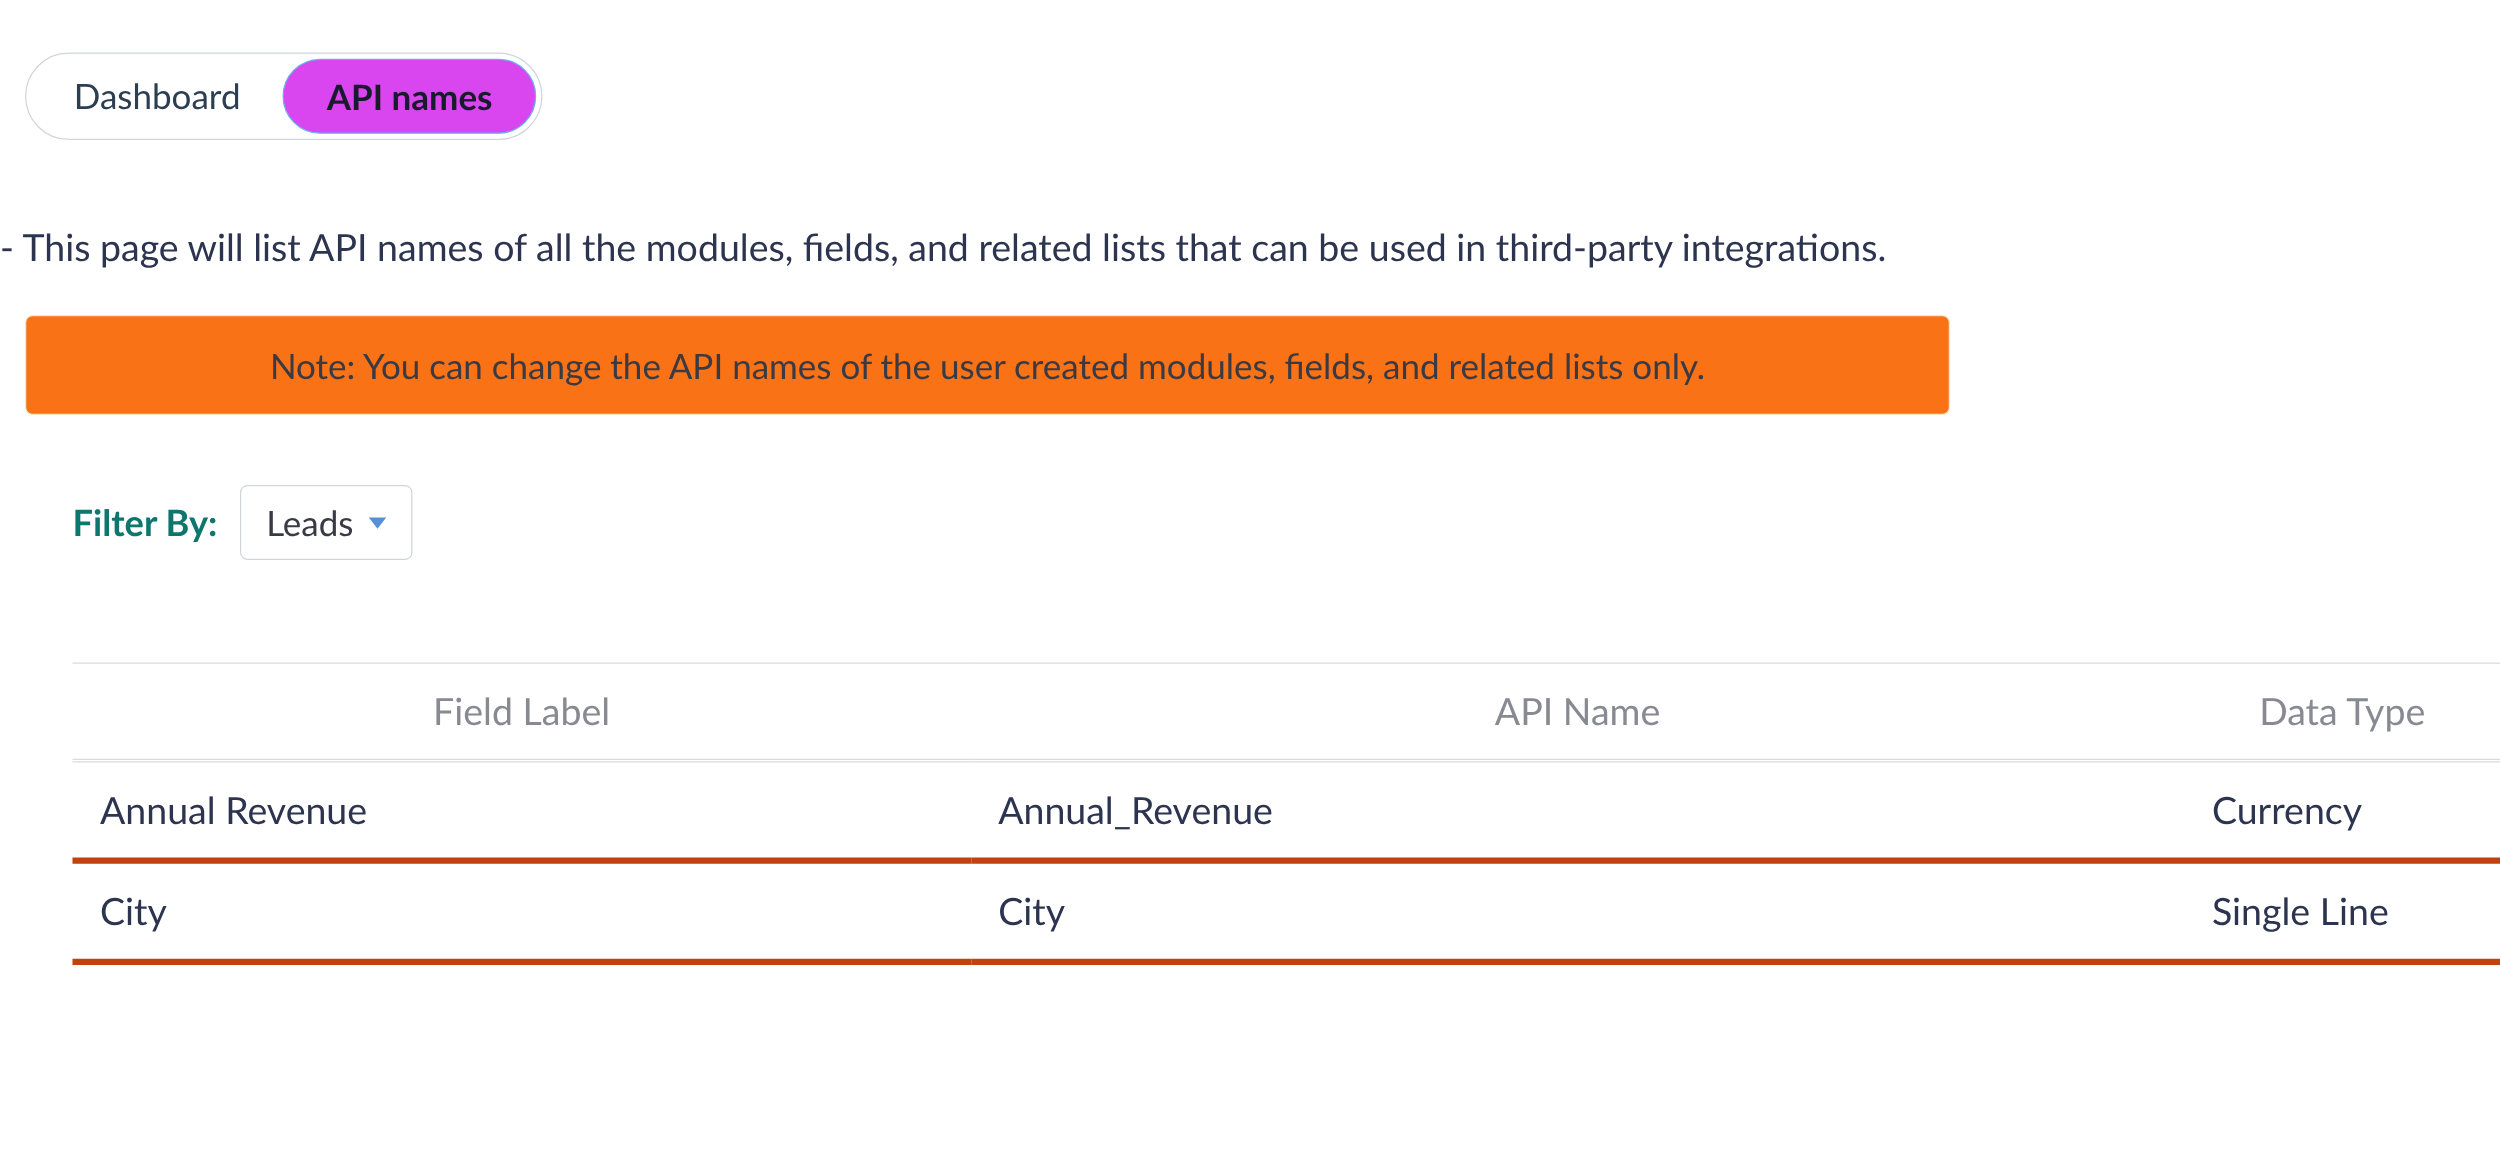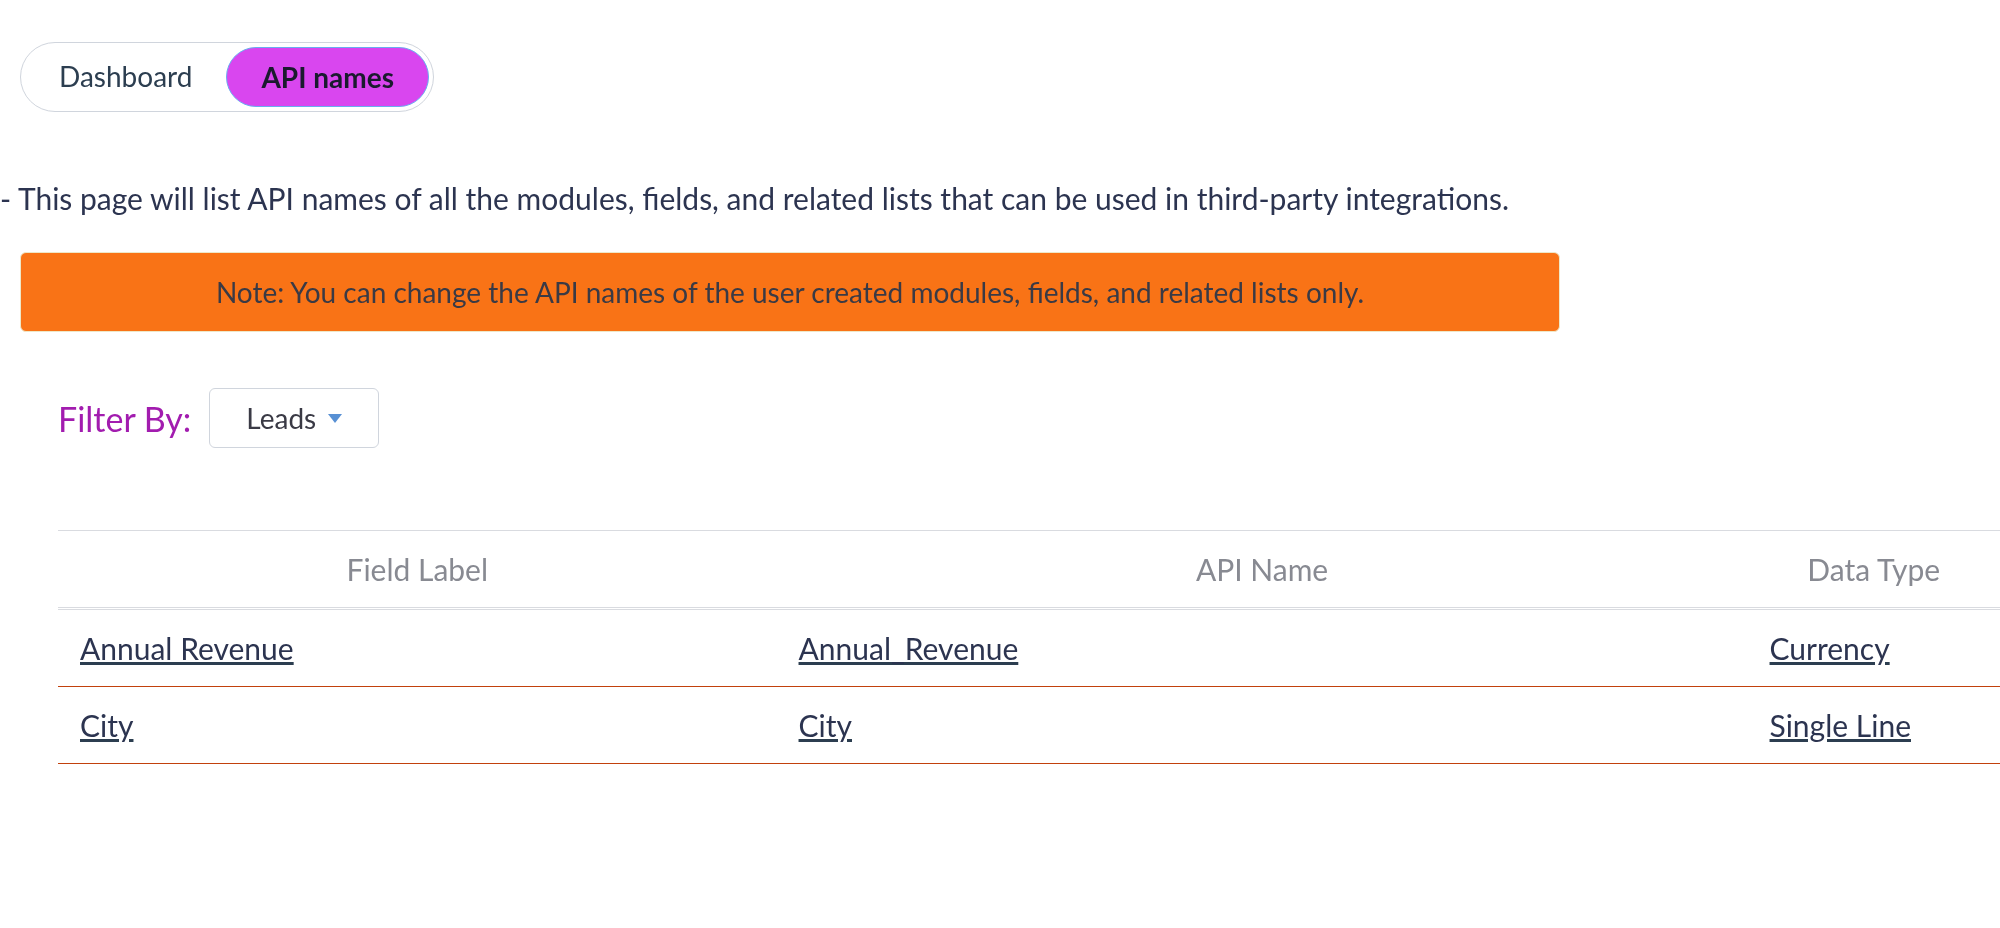--- a/index.html
+++ b/index.html
@@ -50,31 +50,31 @@
       color: #3a3a45;
       text-align: center;
     }
     .filter-row {
       display: flex;
       align-items: center;
       gap: 18px;
       margin: 56px 0 0 58px;
     }
     .filter-label {
-      font-size: 34px;
-      color: #a21caf;
-      font-weight: 400;
+      font-size: 29px;
+      color: #0f766e;
+      font-weight: 700;
     }
     .dropdown {
       display: inline-flex;
       align-items: center;
       gap: 12px;
       border: 1px solid #d0d5dd;
       border-radius: 6px;
-      padding: 12px 36px;
+      padding: 12px 20px;
       font-size: 28px;
       color: #3a3a45;
       cursor: pointer;
       background: #fff;
     }
     .caret {
       width: 0; height: 0;
       border-left: 7px solid transparent;
       border-right: 7px solid transparent;
       border-top: 9px solid #5890d4;
@@ -92,22 +92,21 @@
       border-bottom: 3px double #d9dbe0;
     }
     th {
       text-align: center;
       font-size: 30px;
       font-weight: 400;
       color: #888a92;
       padding: 20px 22px;
     }
     tbody tr {
-      border-bottom: 1px solid #c2410c;
-      text-decoration: underline;
+      border-bottom: 5px solid #c2410c;
     }
     td {
       font-size: 30px;
       color: #2c3450;
       padding: 20px 22px;
     }
     th:nth-child(1), td:nth-child(1) { width: 37%; }
     th:nth-child(2), td:nth-child(2) { width: 50%; }
     th:nth-child(3), td:nth-child(3) { width: 13%; }
   </style>

